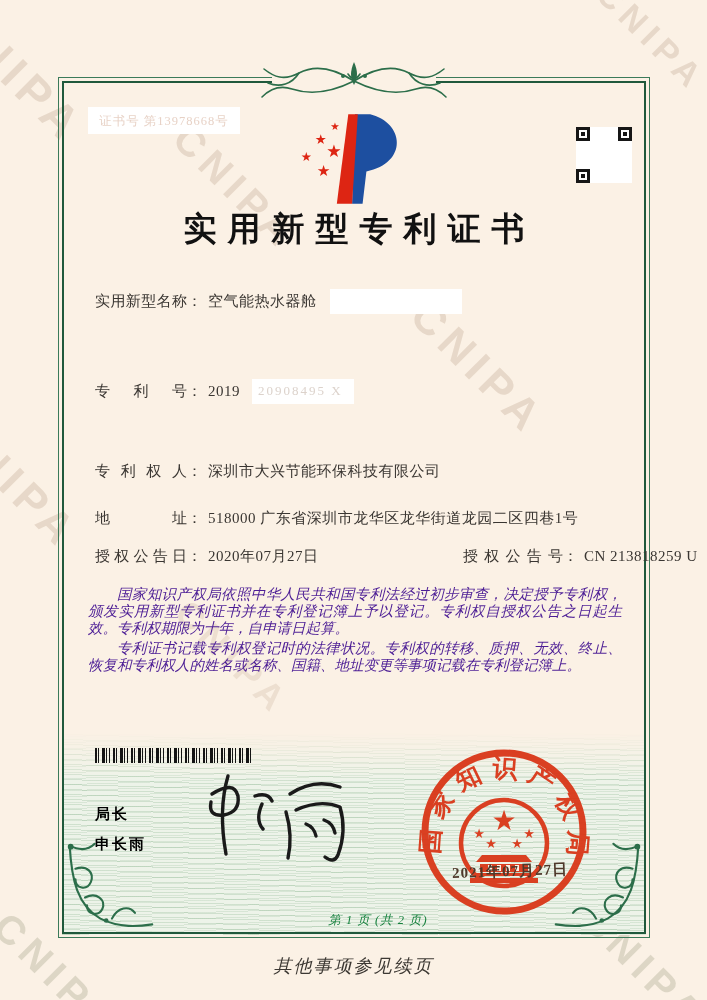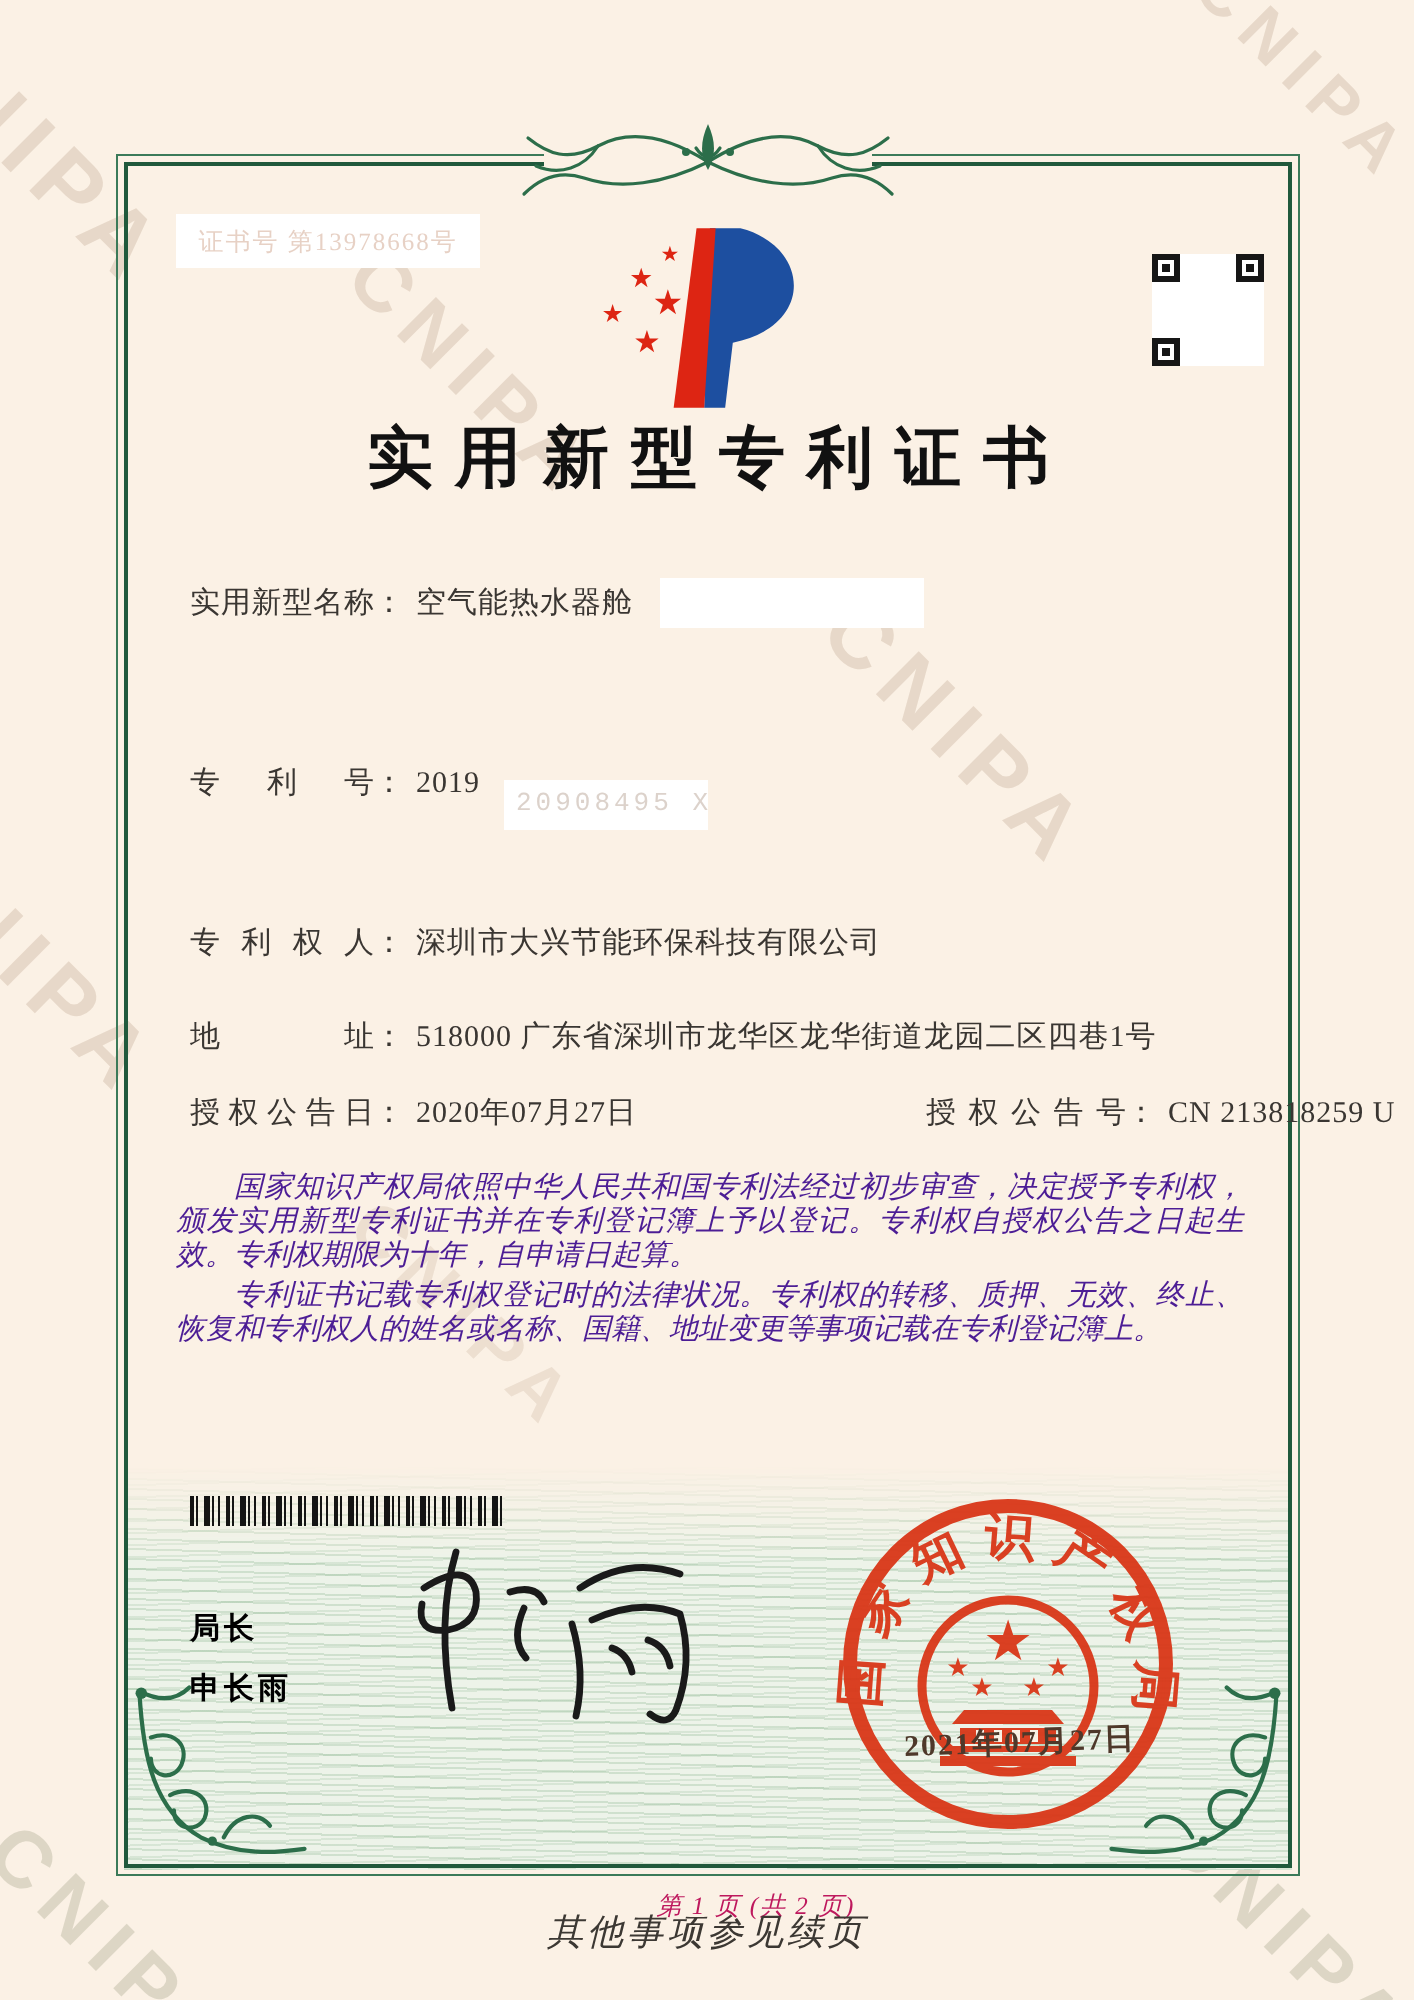--- a/index.html
+++ b/index.html
@@ -108,22 +108,22 @@
   .director-name{top:835px;}
   .signature{position:absolute;left:198px;top:768px;width:170px;height:105px;}
   .seal{position:absolute;left:418px;top:746px;width:172px;height:172px;opacity:.93;}
   .seal-date{
     position:absolute;left:420px;top:862px;width:180px;
     text-align:center;font-size:15px;font-weight:700;
     color:#4e382a;letter-spacing:1px;transform:rotate(-2deg);
     white-space:nowrap;
   }
   .page-info{
-    position:absolute;left:58px;top:945px;width:640px;text-align:center;
-    font-size:12.5px;font-style:italic;color:#be185d;letter-spacing:1px;
+    position:absolute;left:58px;top:912px;width:640px;text-align:center;
+    font-size:12.5px;font-style:italic;color:#15803d;letter-spacing:1px;
   }
   .continuation{
     position:absolute;left:0;top:954px;width:707px;text-align:center;
     font-size:18px;font-style:italic;color:#3c3833;letter-spacing:2px;
   }
 </style>
 </head>
 <body>
 
 <div class="page">
@@ -207,21 +207,21 @@
     <span class="flabel">实用新型名称</span><span class="colon">：</span><span class="fvalue">空气能热水器舱</span>
   </div>
   <div class="redact" style="left:330px;top:289px;width:132px;height:25px;">
       <span></span>
     </div>
 
 
   <div class="row" style="top:382px;">
     <span class="flabel">专利号</span><span class="colon">：</span><span class="fvalue">2019</span>
   </div>
-  <div class="redact" style="left:252px;top:390px;width:102px;height:25px;font-family:Liberation Mono, monospace;">
+  <div class="redact" style="left:252px;top:379px;width:102px;height:25px;">
     <span>20908495 X</span>
   </div>
 
 
   <div class="row" style="top:462px;">
     <span class="flabel">专利权人</span><span class="colon">：</span><span class="fvalue">深圳市大兴节能环保科技有限公司</span>
   </div>
 
   <div class="row" style="top:509px;">
     <span class="flabel">地址</span><span class="colon">：</span><span class="fvalue">518000  广东省深圳市龙华区龙华街道龙园二区四巷1号</span>

